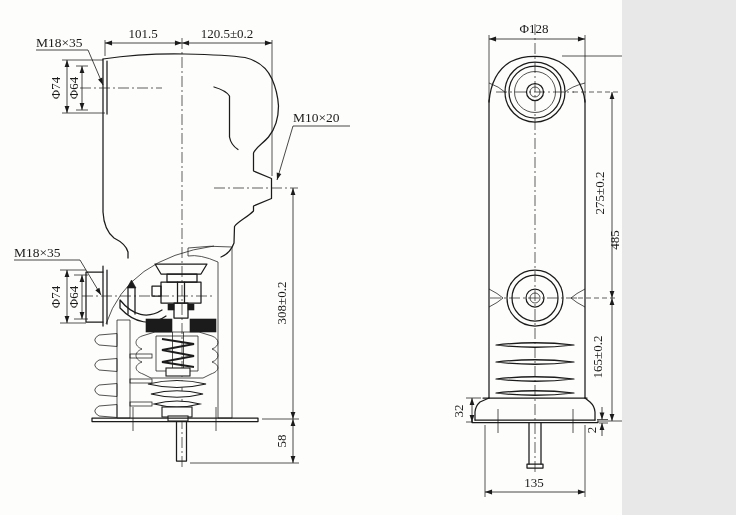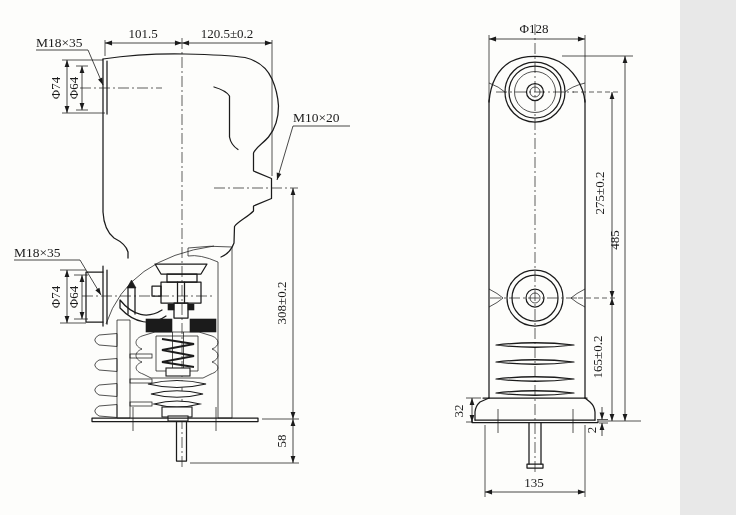--- a/index.html
+++ b/index.html
@@ -1,16 +1,16 @@
 <!DOCTYPE html>
 <html><head>
 <meta charset="utf-8">
 <style>
   html,body{margin:0;padding:0;background:#e8e8e8;}
-  .sheet{position:relative;width:680px;height:515px;background:#fdfdfb;overflow:hidden;
+  .sheet{position:relative;width:622px;height:515px;background:#fdfdfb;overflow:hidden;
          font-family:"Liberation Serif", serif;}
   svg{position:absolute;left:0;top:0;}
   text{fill:#1b1b1b;font-family:"Liberation Serif", serif;}
   .dimtxt{font-size:13px;}
   .lbltxt{font-size:13.5px;}
   .ln{stroke:#1b1b1b;stroke-width:1.25;fill:none;stroke-linecap:round;stroke-linejoin:round;}
   .thin{stroke:#1b1b1b;stroke-width:0.75;fill:none;}
   .dim{stroke:#1b1b1b;stroke-width:0.8;fill:none;}
   .cl{stroke:#1b1b1b;stroke-width:0.7;fill:none;stroke-dasharray:11 3 2 3;}
   .dash{stroke:#1b1b1b;stroke-width:0.7;fill:none;stroke-dasharray:5 3;}

